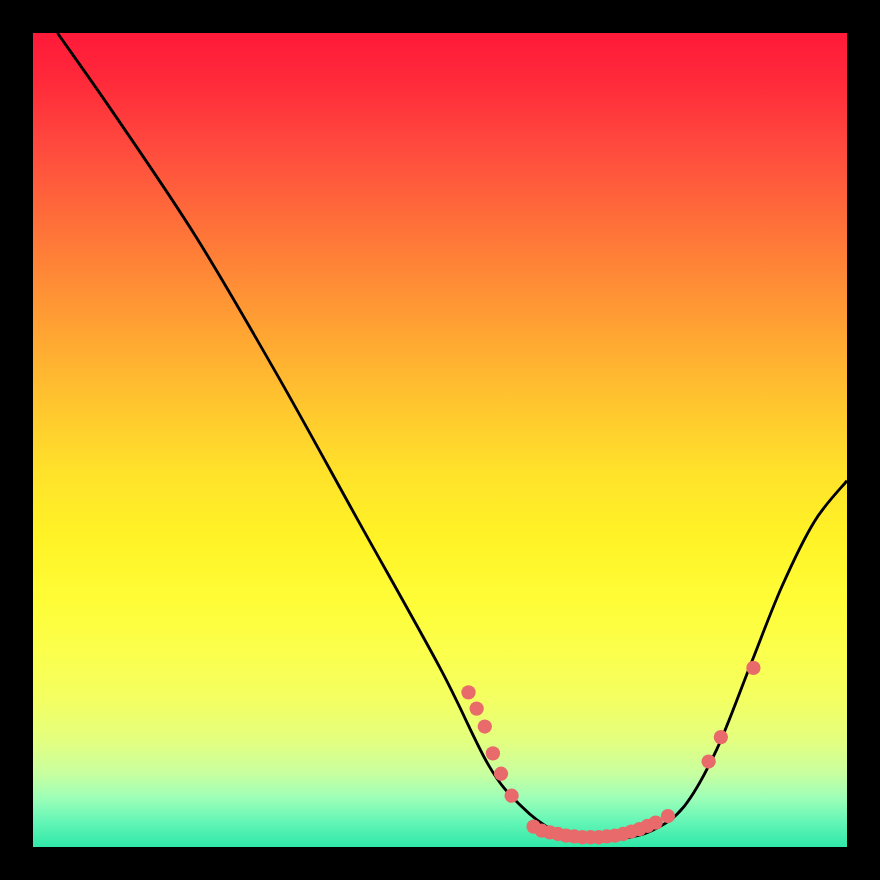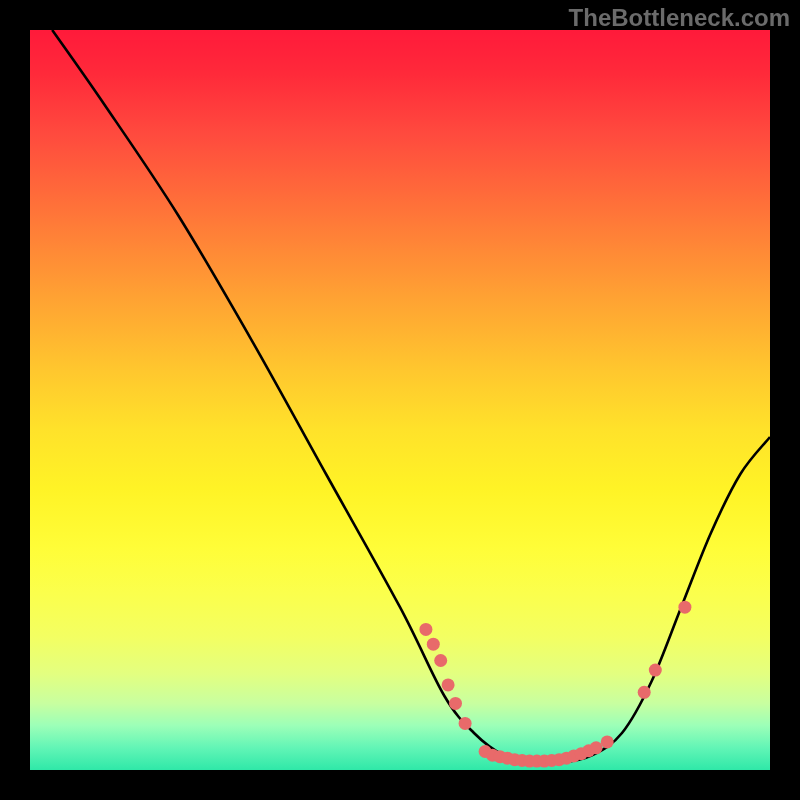--- a/index.html
+++ b/index.html
@@ -63,21 +63,20 @@
   }
   .dots circle {
     fill: #e86a6a;
     stroke: none;
   }
 </style>
 </head>
 <body>
 
 <div class="container">
-  <div class="watermark">TheBottleneck.com</div>
   <div class="plot-area">
     <div class="gradient-bg"></div>
     <svg class="curve" viewBox="0 0 740 740" preserveAspectRatio="none">
       <g class="paths">
           <path d="M 22.2 0 C 30.833333333333332 12.333333333333334, 53.03333333333333 43.16666666666667, 74 74 C 94.96666666666667 104.83333333333333, 123.33333333333333 145.53333333333333, 148 185 C 172.66666666666666 224.46666666666667, 197.33333333333334 267.6333333333333, 222 310.8 C 246.66666666666666 353.9666666666667, 271.3333333333333 399.6, 296 444 C 320.6666666666667 488.4, 350.26666666666665 540.2, 370 577.2 C 389.73333333333335 614.2, 402.0666666666667 645.0333333333333, 414.40000000000003 666 C 426.73333333333335 686.9666666666667, 434.1333333333333 693.1333333333333, 444 703 C 453.8666666666667 712.8666666666667, 463.73333333333335 720.2666666666667, 473.6 725.2 C 483.4666666666667 730.1333333333334, 493.33333333333337 731.3666666666667, 503.20000000000005 732.6 C 513.0666666666667 733.8333333333334, 522.9333333333333 733.8333333333334, 532.8 732.6 C 542.6666666666666 731.3666666666667, 552.5333333333333 730.1333333333334, 562.4 725.2 C 572.2666666666667 720.2666666666667, 582.1333333333333 715.3333333333334, 592 703 C 601.8666666666667 690.6666666666666, 611.7333333333333 672.1666666666667, 621.6 651.2 C 631.4666666666667 630.2333333333333, 641.3333333333334 601.8666666666667, 651.2 577.2 C 661.0666666666667 552.5333333333334, 670.9333333333334 525.4, 680.8000000000001 503.2 C 690.6666666666667 481, 700.5333333333333 460.0333333333333, 710.4 444 C 720.2666666666667 427.9666666666667, 735.0666666666666 413.1666666666667, 740 407"></path>
         </g>
       <g class="dots">
           <circle cx="395.90000000000003" cy="599.4" r="6.5"></circle>
           <circle cx="403.3" cy="614.2" r="6.5"></circle>
           <circle cx="410.70000000000005" cy="630.48" r="6.5"></circle>

